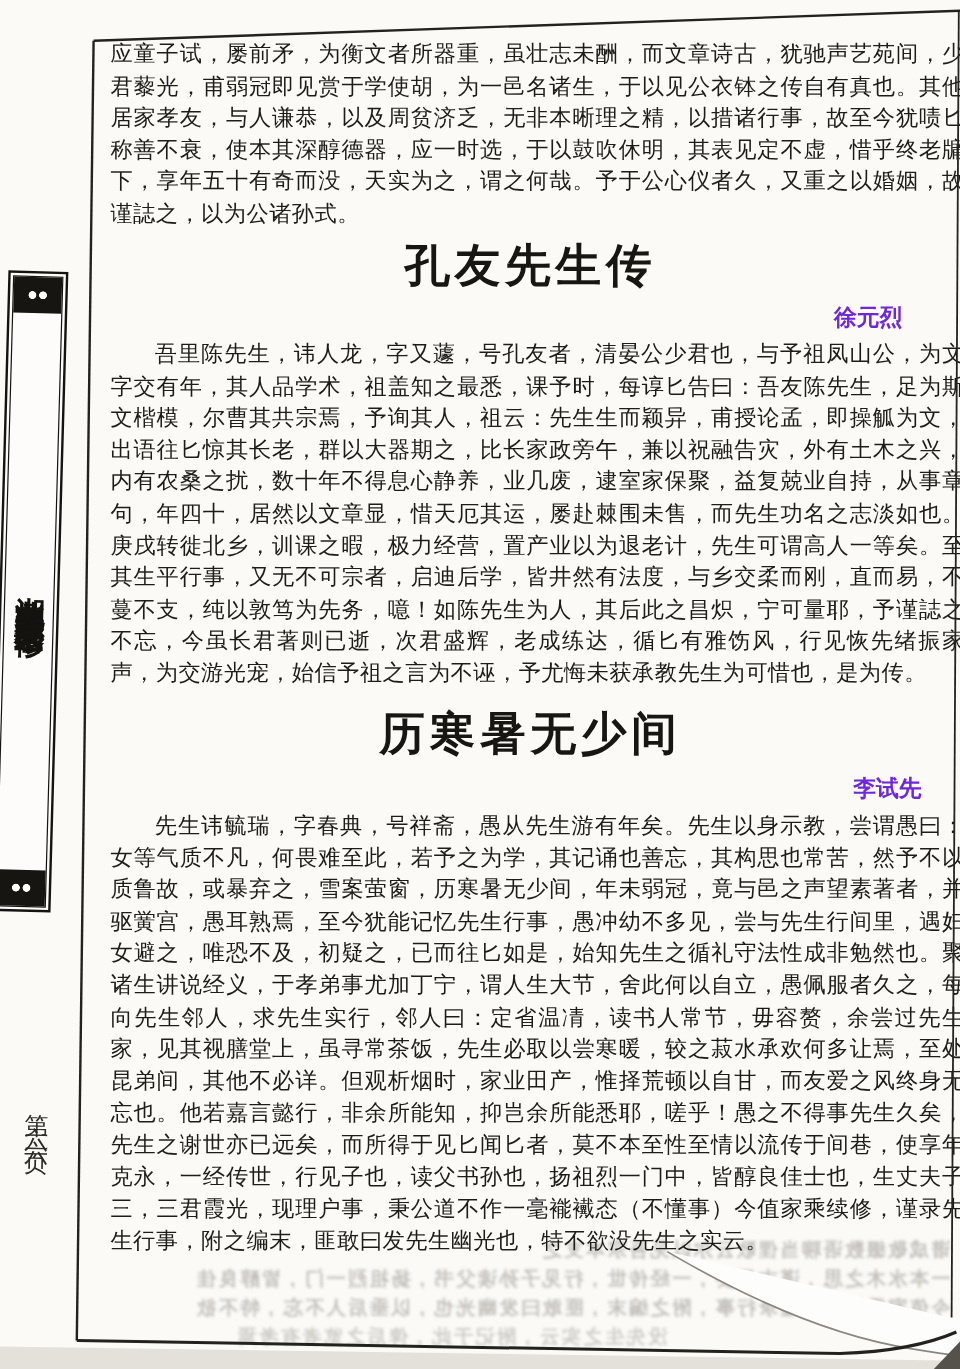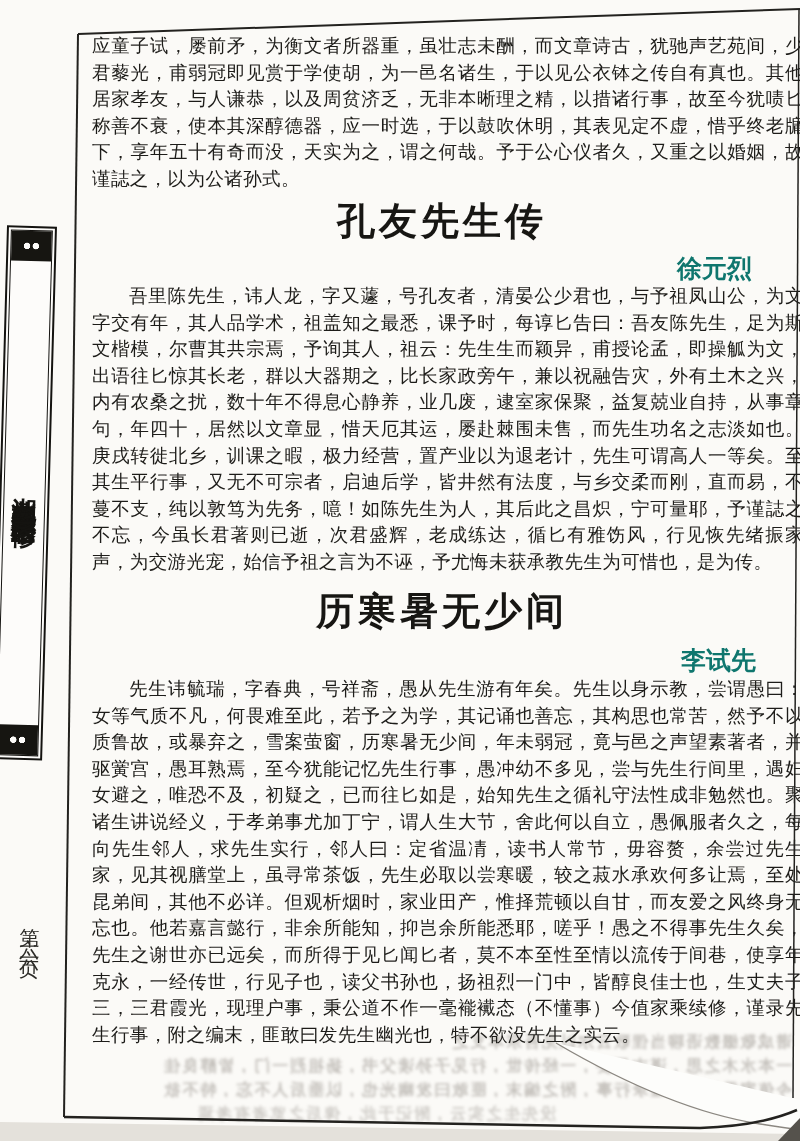--- a/index.html
+++ b/index.html
@@ -18,29 +18,29 @@
   .para{
     font-size:18.5px;line-height:26.6px;letter-spacing:.4px;
     text-align:justify;word-break:break-all;margin:0;
   }
   .para.indent{text-indent:2em;}
   .opening{position:absolute;top:33px;left:0;width:712px;}
   .sec1-title{position:absolute;top:196px;left:0;width:700px;}
   .sec1-author{position:absolute;top:252px;left:0;width:660px;}
   .sec1-body{position:absolute;top:283px;left:0;width:712px;}
   .sec2-title{position:absolute;top:586px;left:0;width:700px;}
-  .sec2-author{position:absolute;top:644px;left:4px;width:660px;}
+  .sec2-author{position:absolute;top:644px;left:16px;width:660px;}
   .sec2-body{position:absolute;top:676px;left:0;width:712px;}
   .btitle{
     font-family:Liberation Mono, monospace;font-weight:700;
     font-size:38px;letter-spacing:4px;text-align:center;color:#171613;margin:0;
   }
   .bauthor{
     font-family:"Liberation Sans", sans-serif;font-weight:700;
-    font-size:25px;text-align:right;color:#0f766e;margin:0;
+    font-size:19px;text-align:right;color:#6d28d9;margin:0;
   }
   
   .spine{
     position:absolute;left:7px;top:226px;width:50px;height:534px;z-index:4;
     border:2px solid #141310;background:#fdfcfa;
     transform:rotate(1.6deg);transform-origin:50% 0;
     box-sizing:border-box;padding:2px;
   }
   .spine-inner{
     width:100%;height:100%;border:1px solid #141310;box-sizing:border-box;

